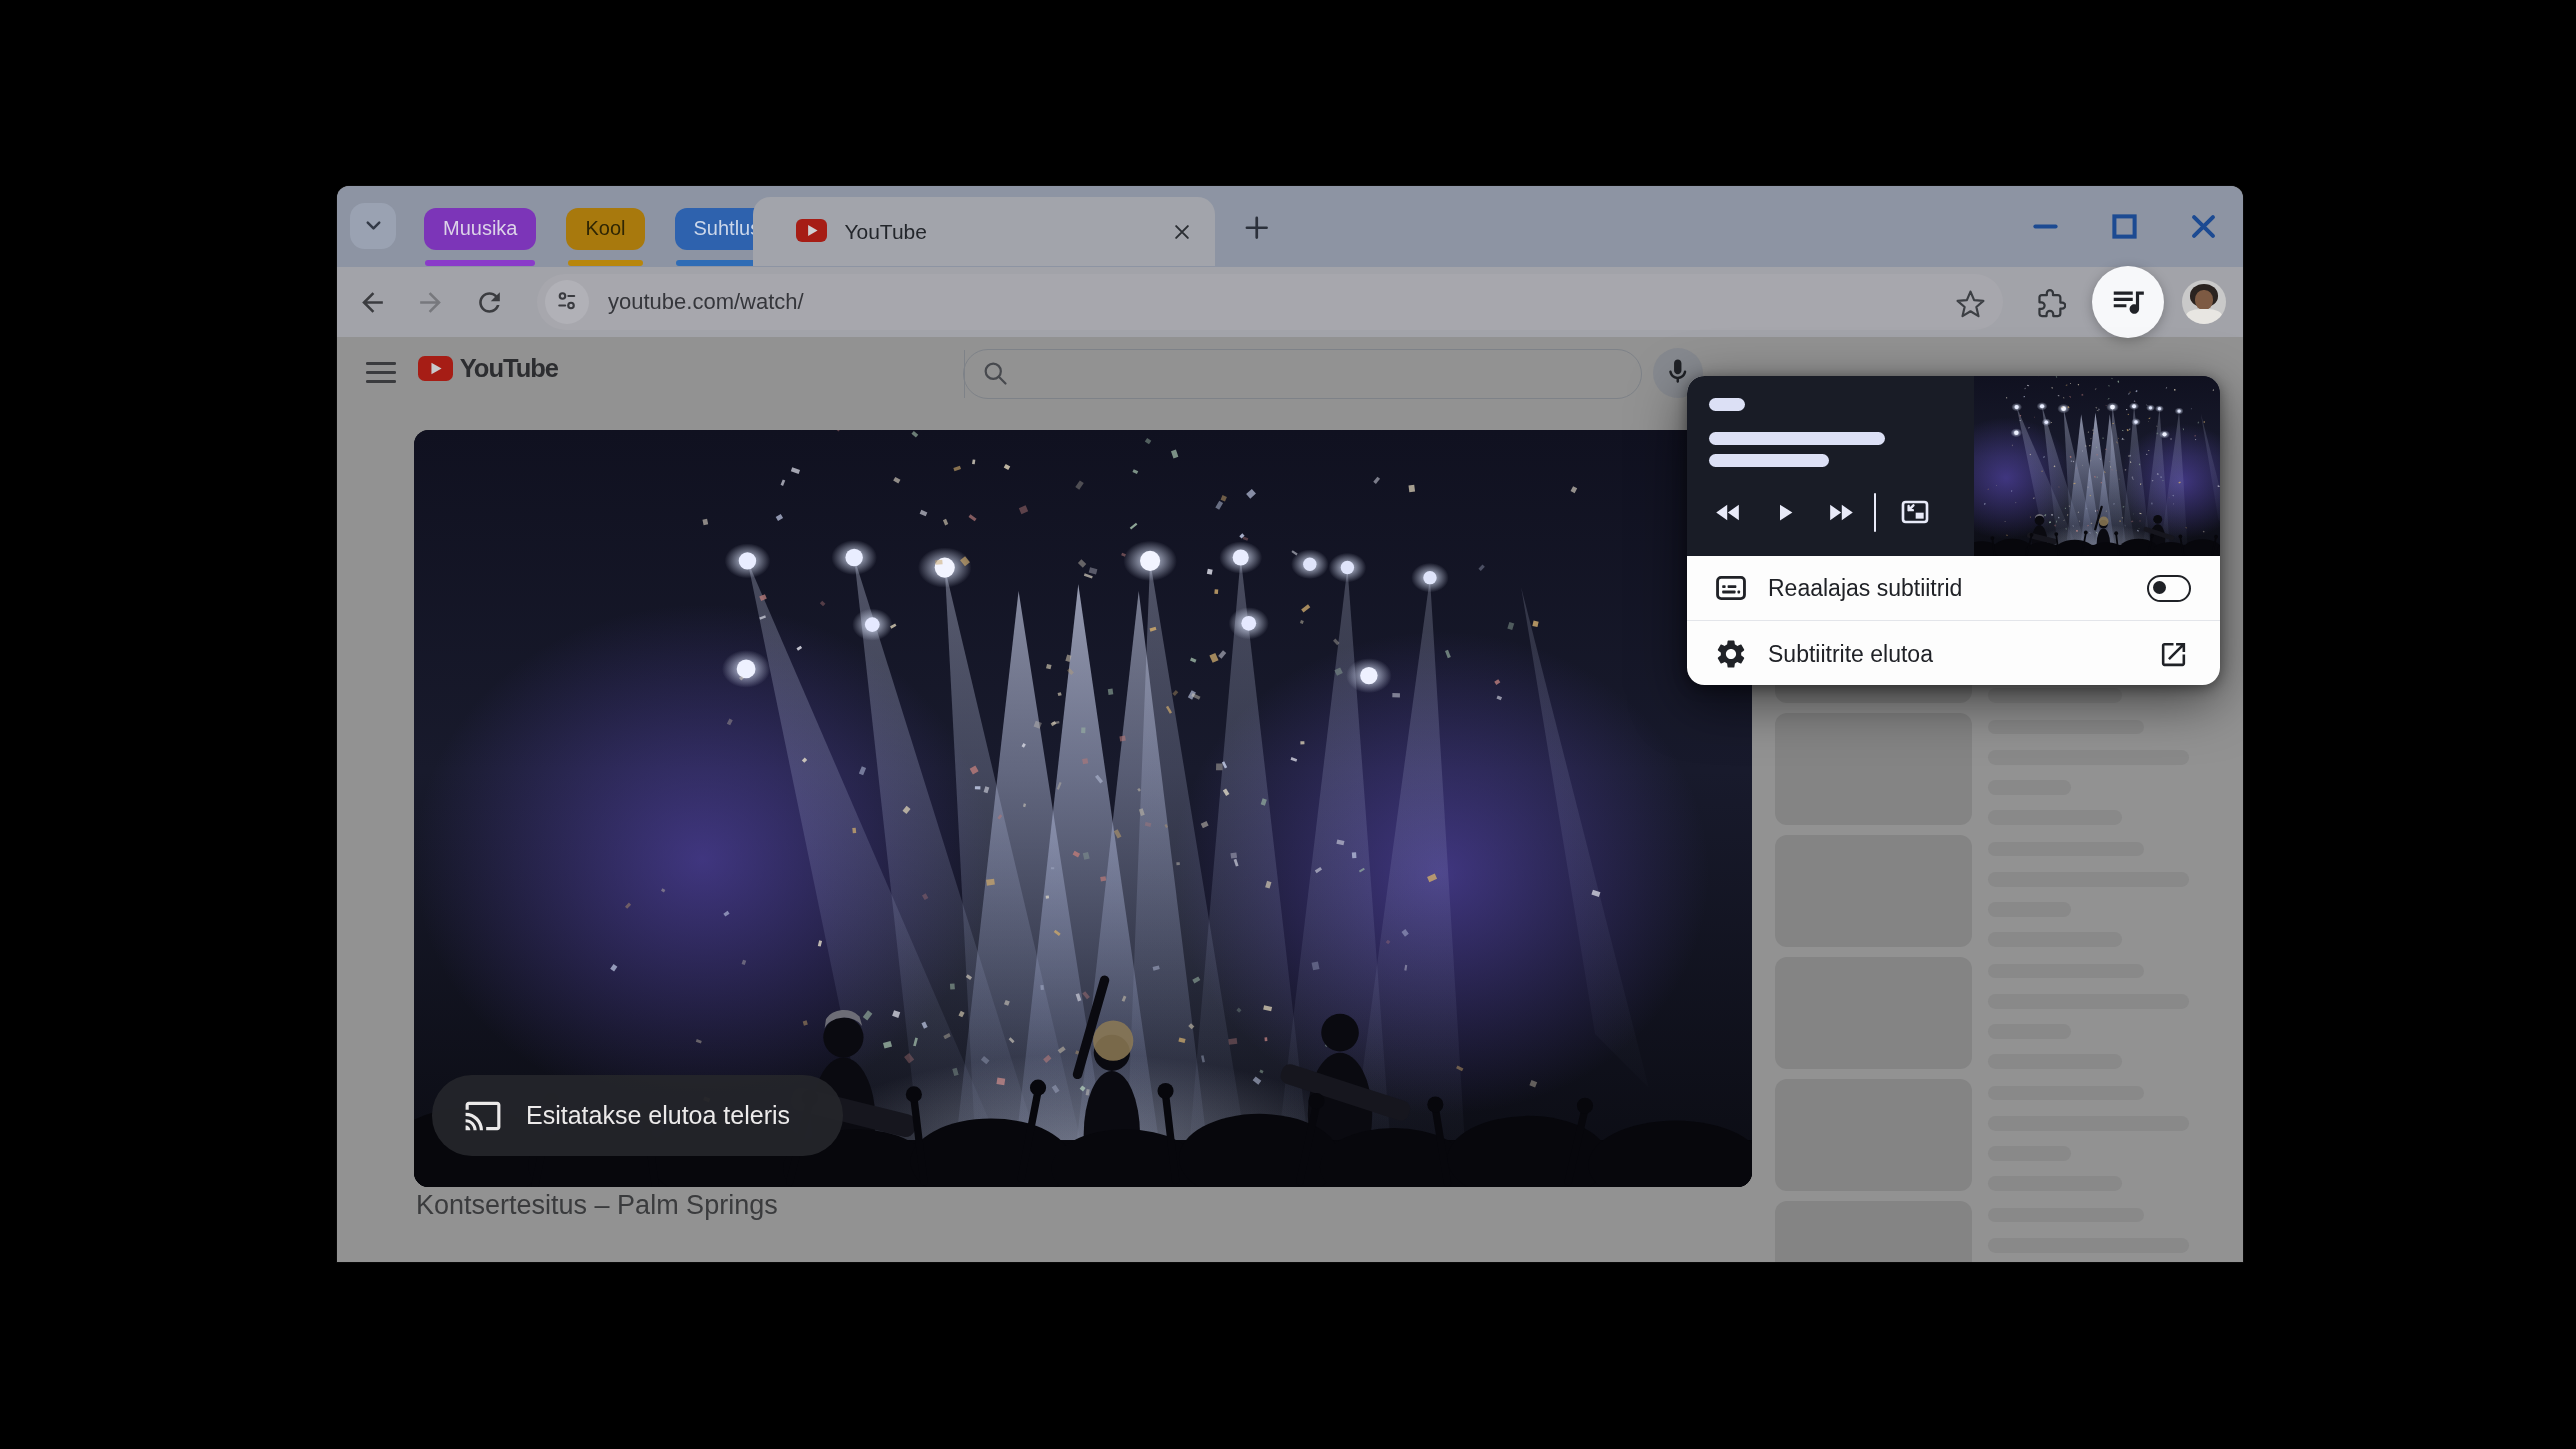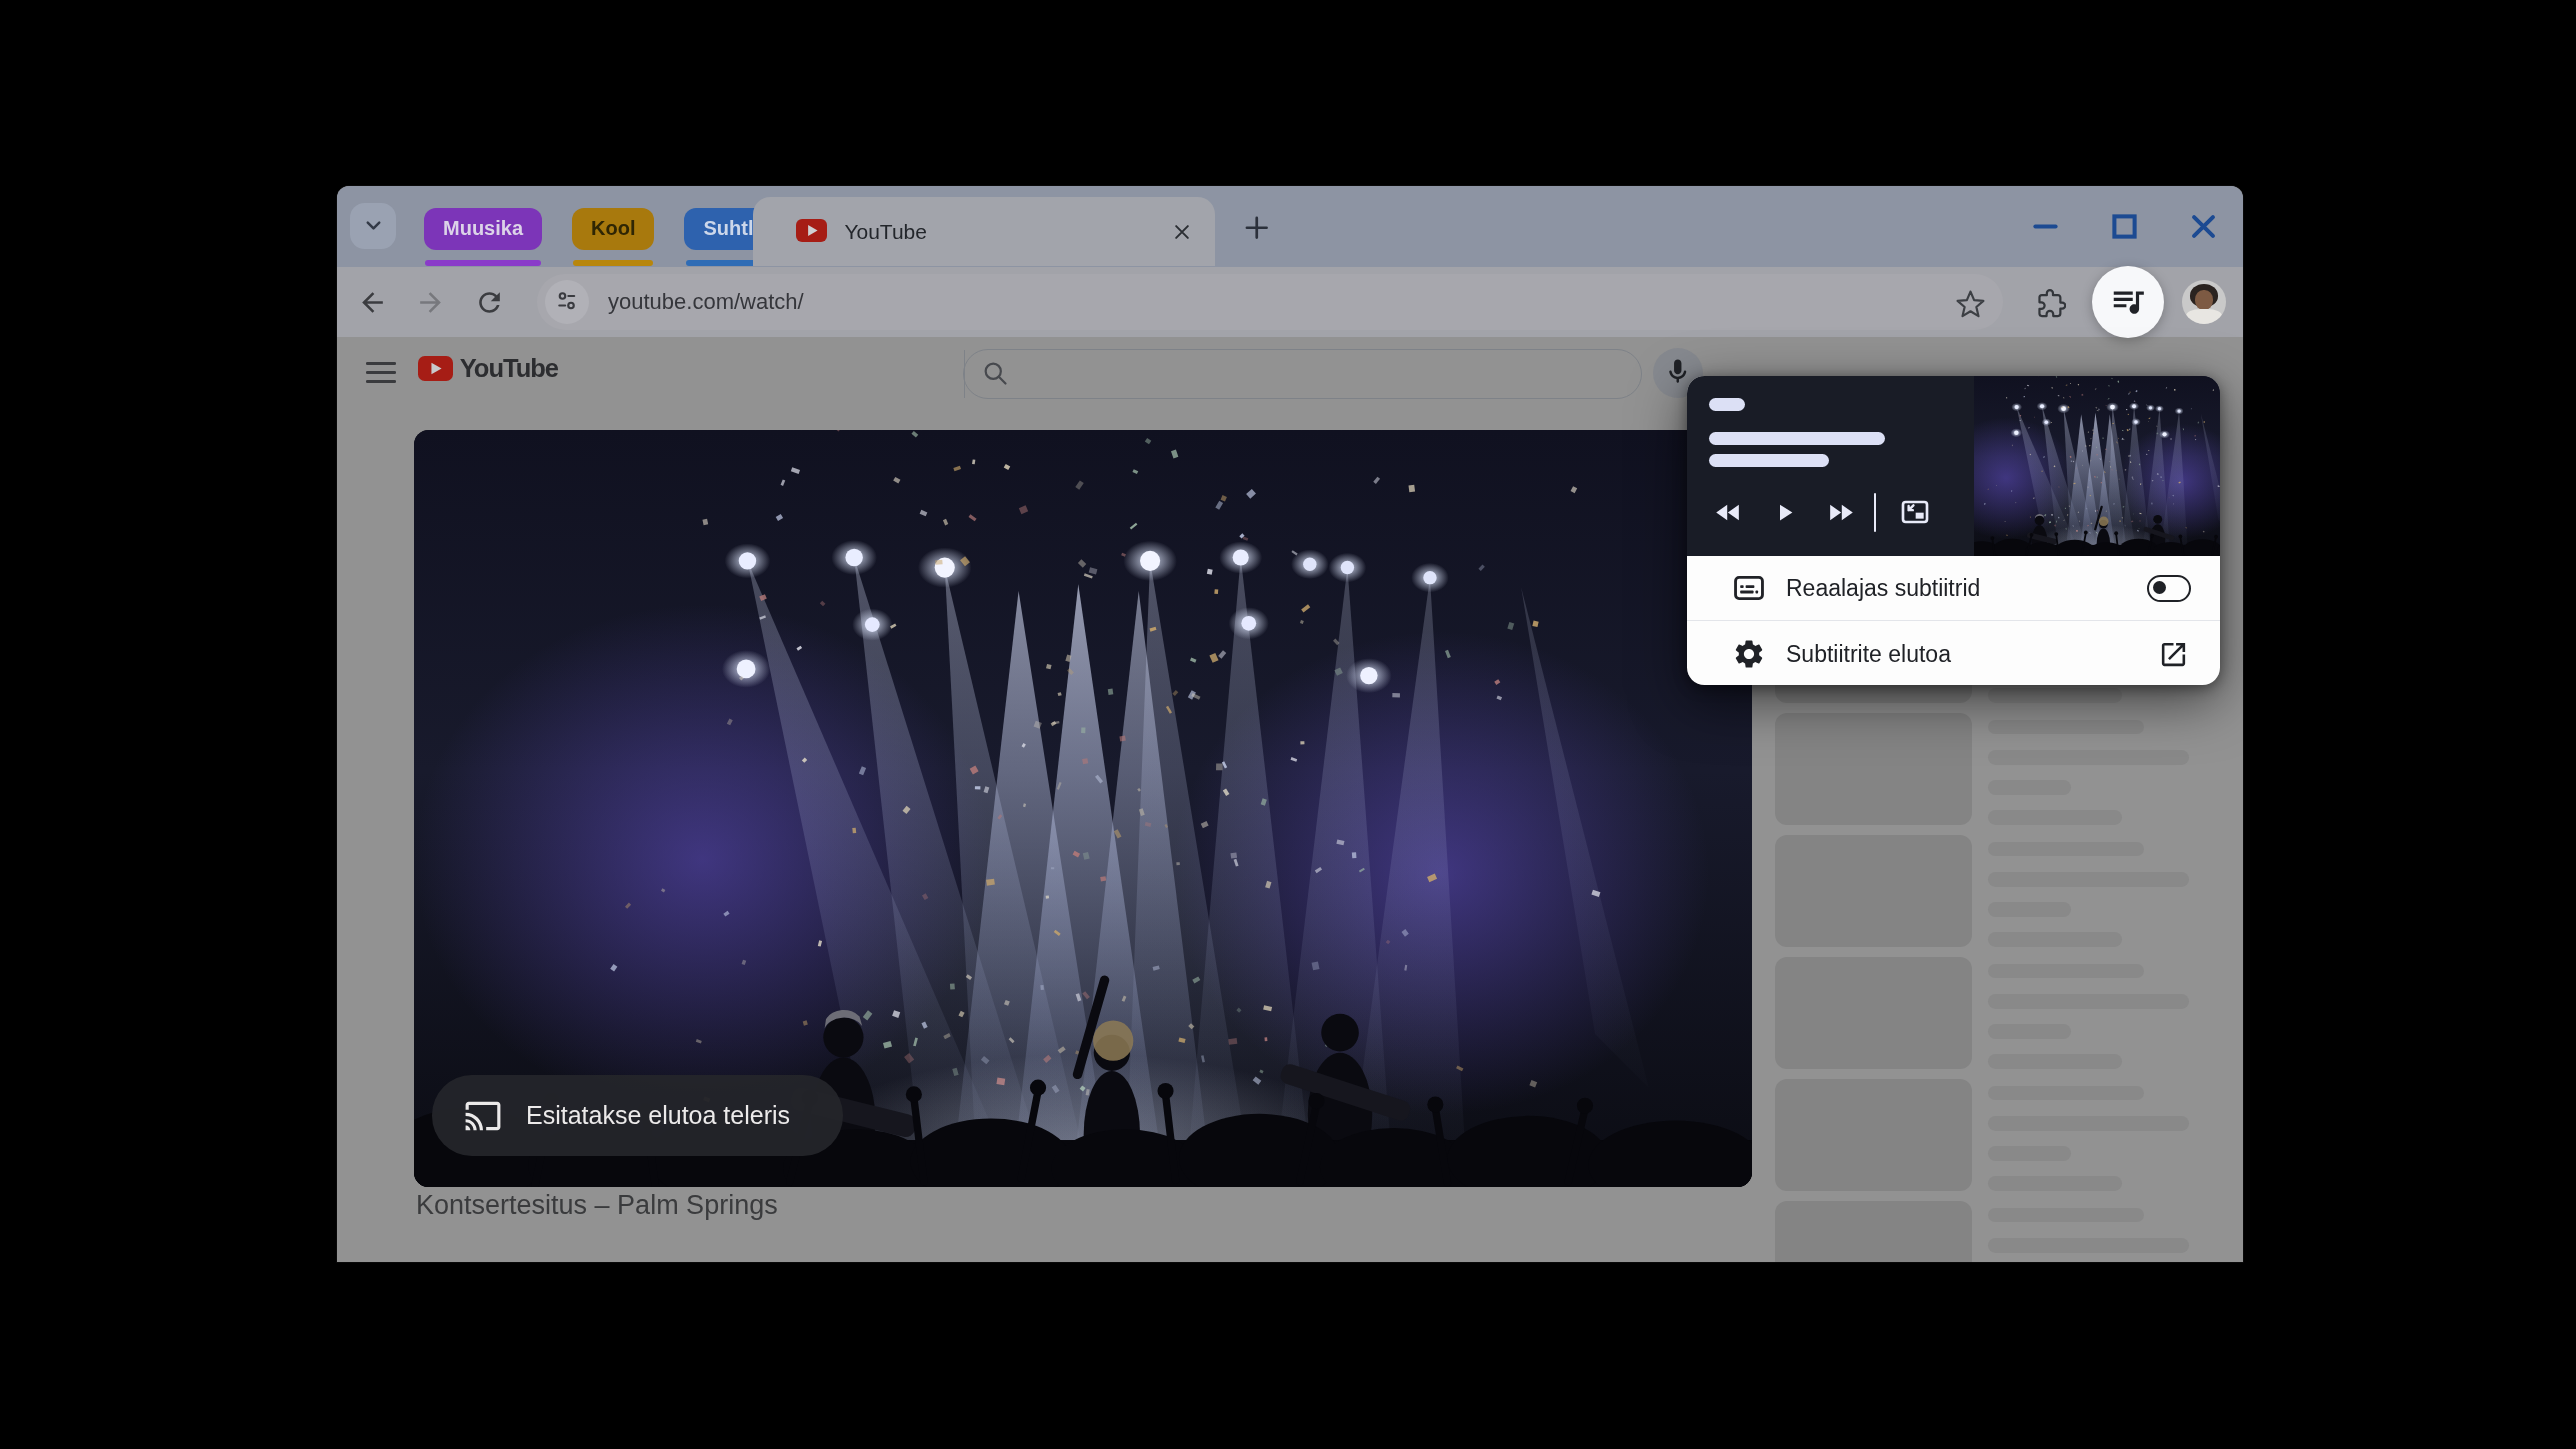--- a/index.html
+++ b/index.html
@@ -10,21 +10,21 @@
   .browser-window{position:absolute;left:337px;top:186px;width:1906px;height:1076px;
     border-radius:12px 12px 0 0;overflow:hidden;background:#929292;
     box-shadow:0 0 0 0.7px rgba(255,255,255,.05),0 13.4px 54px rgba(0,0,0,.7);}
 
   
   .tabstrip{position:absolute;left:0;top:0;width:100%;height:81px;background:#8d94a3;}
   .tab-search-btn{position:absolute;left:13.4px;top:17.4px;width:46px;height:46px;border-radius:14.8px;
     background:#9aa2b2;display:flex;align-items:center;justify-content:center;}
   .chip-row{position:absolute;left:87px;top:21.5px;display:flex;gap:30px;}
   .group-chip{position:relative;height:42px;border-radius:12px;padding:0 19px;display:flex;
-    align-items:center;font-size:20px;font-weight:700;white-space:nowrap;}
+    align-items:center;font-size:20px;font-weight:400;white-space:nowrap;}
   .group-chip::after{content:'';position:absolute;left:1.3px;right:1.3px;top:52px;height:6.7px;
     border-radius:3.4px;background:var(--u,#888);}
   .active-tab{position:absolute;left:416px;top:11.4px;width:462px;height:69px;background:#a2a4ab;
     border-radius:17.4px 17.4px 0 0;display:flex;align-items:center;}
   .tab-favicon{margin-left:43px;flex:0 0 auto;}
   .tab-title{margin-left:17.4px;font-size:21px;color:#23262b;flex:1;}
   .tab-close{margin-right:20px;width:27px;height:27px;display:flex;align-items:center;justify-content:center;}
   .new-tab-btn{position:absolute;left:900px;top:21.5px;width:40px;height:40px;display:flex;
     align-items:center;justify-content:center;}
   .win-controls{position:absolute;right:24px;top:0;height:81px;display:flex;align-items:center;gap:48px;}
@@ -85,21 +85,21 @@
   .media-popup{position:absolute;left:1350px;top:190px;width:533px;height:309px;border-radius:17.4px;
     background:#fdfdfd;z-index:50;box-shadow:0 16px 54px rgba(0,0,0,.55),0 2.7px 13.4px rgba(0,0,0,.4);}
   .popup-header{position:absolute;left:0;top:0;width:533px;height:180px;background:#191c26;
     border-radius:17.4px 17.4px 0 0;overflow:hidden;}
   .ph-pill{position:absolute;background:#dce0f5;border-radius:6.7px;}
   .popup-art{position:absolute;right:0;top:0;width:246px;height:180px;overflow:hidden;}
   .popup-art svg{width:100%;height:100%;display:block;}
   .popup-controls{position:absolute;left:0;top:106px;height:60px;display:flex;align-items:center;}
   .pc-btn{width:56px;height:56px;display:flex;align-items:center;justify-content:center;}
   .pc-divider{width:2.7px;height:39px;background:#e8eaf8;border-radius:1.3px;margin:0 10.7px 0 5.4px;}
-  .popup-row{position:absolute;left:0;width:533px;height:64px;display:flex;align-items:center;padding-left:18px;}
+  .popup-row{position:absolute;left:0;width:533px;height:64px;display:flex;align-items:center;}
   .popup-row .row-icon{margin-left:27px;flex:0 0 auto;display:flex;}
   .popup-row .row-label{margin-left:20px;font-size:23px;color:#202227;flex:1;}
   .row1{top:180px;}
   .row-divider{position:absolute;left:0;top:244px;width:533px;height:1.3px;background:#e3e5ea;}
   .row2{top:246px;}
   .toggle{margin-right:29px;width:44px;height:27px;border:2.7px solid #1f2126;border-radius:13.4px;position:relative;}
   .toggle .knob{position:absolute;left:4px;top:4px;width:13.4px;height:13.4px;border-radius:50%;background:#1f2126;}
   .row2 .row-action{margin-right:31px;display:flex;}
 </style>
 </head>

